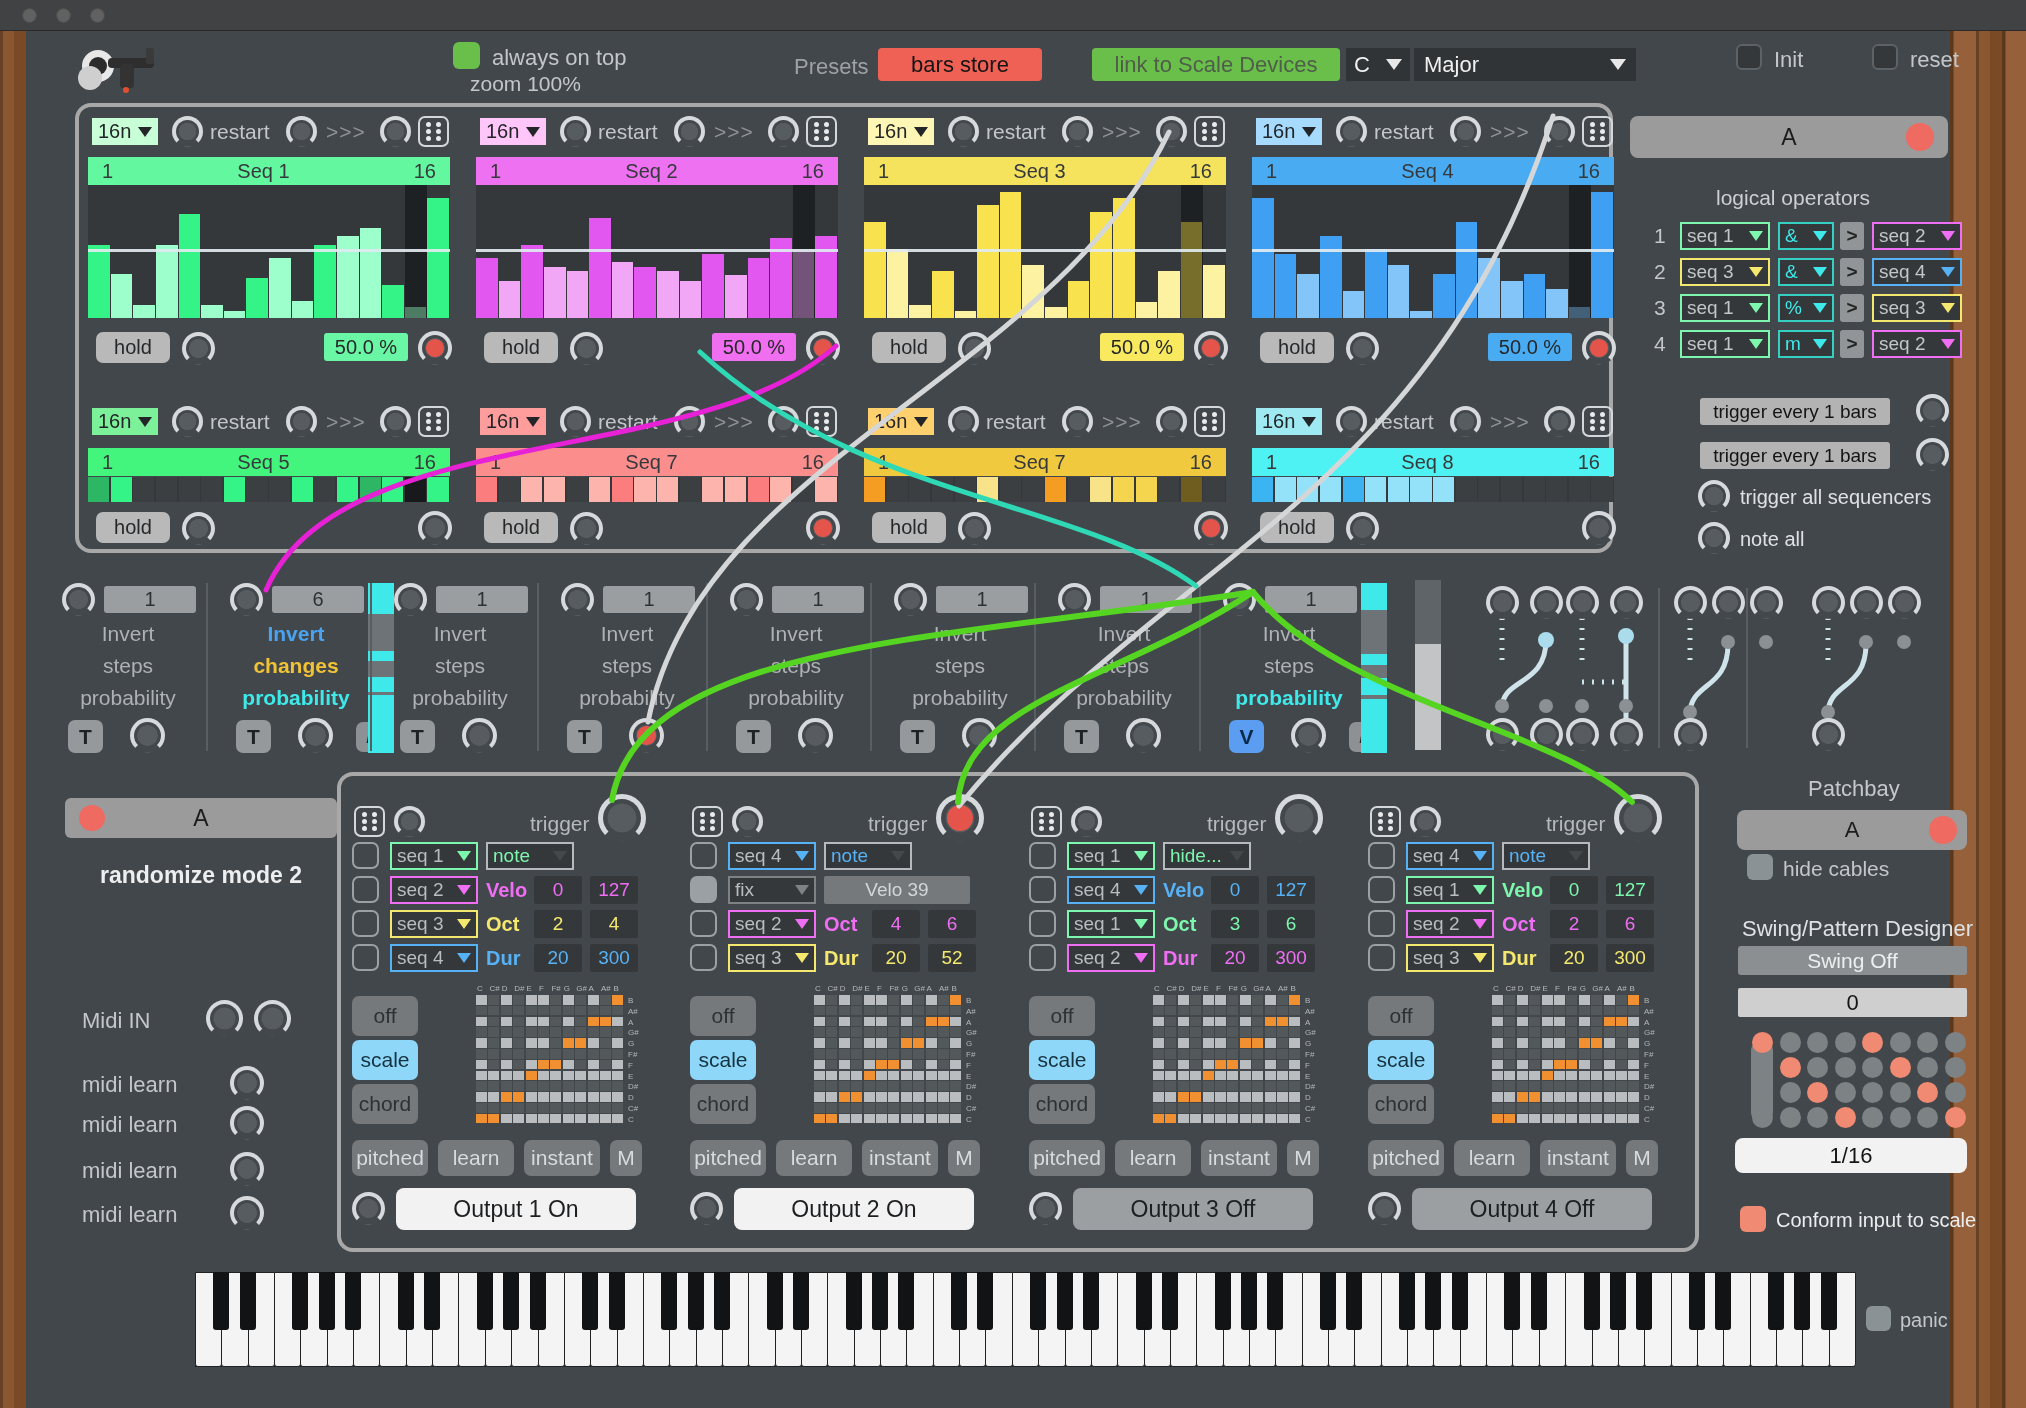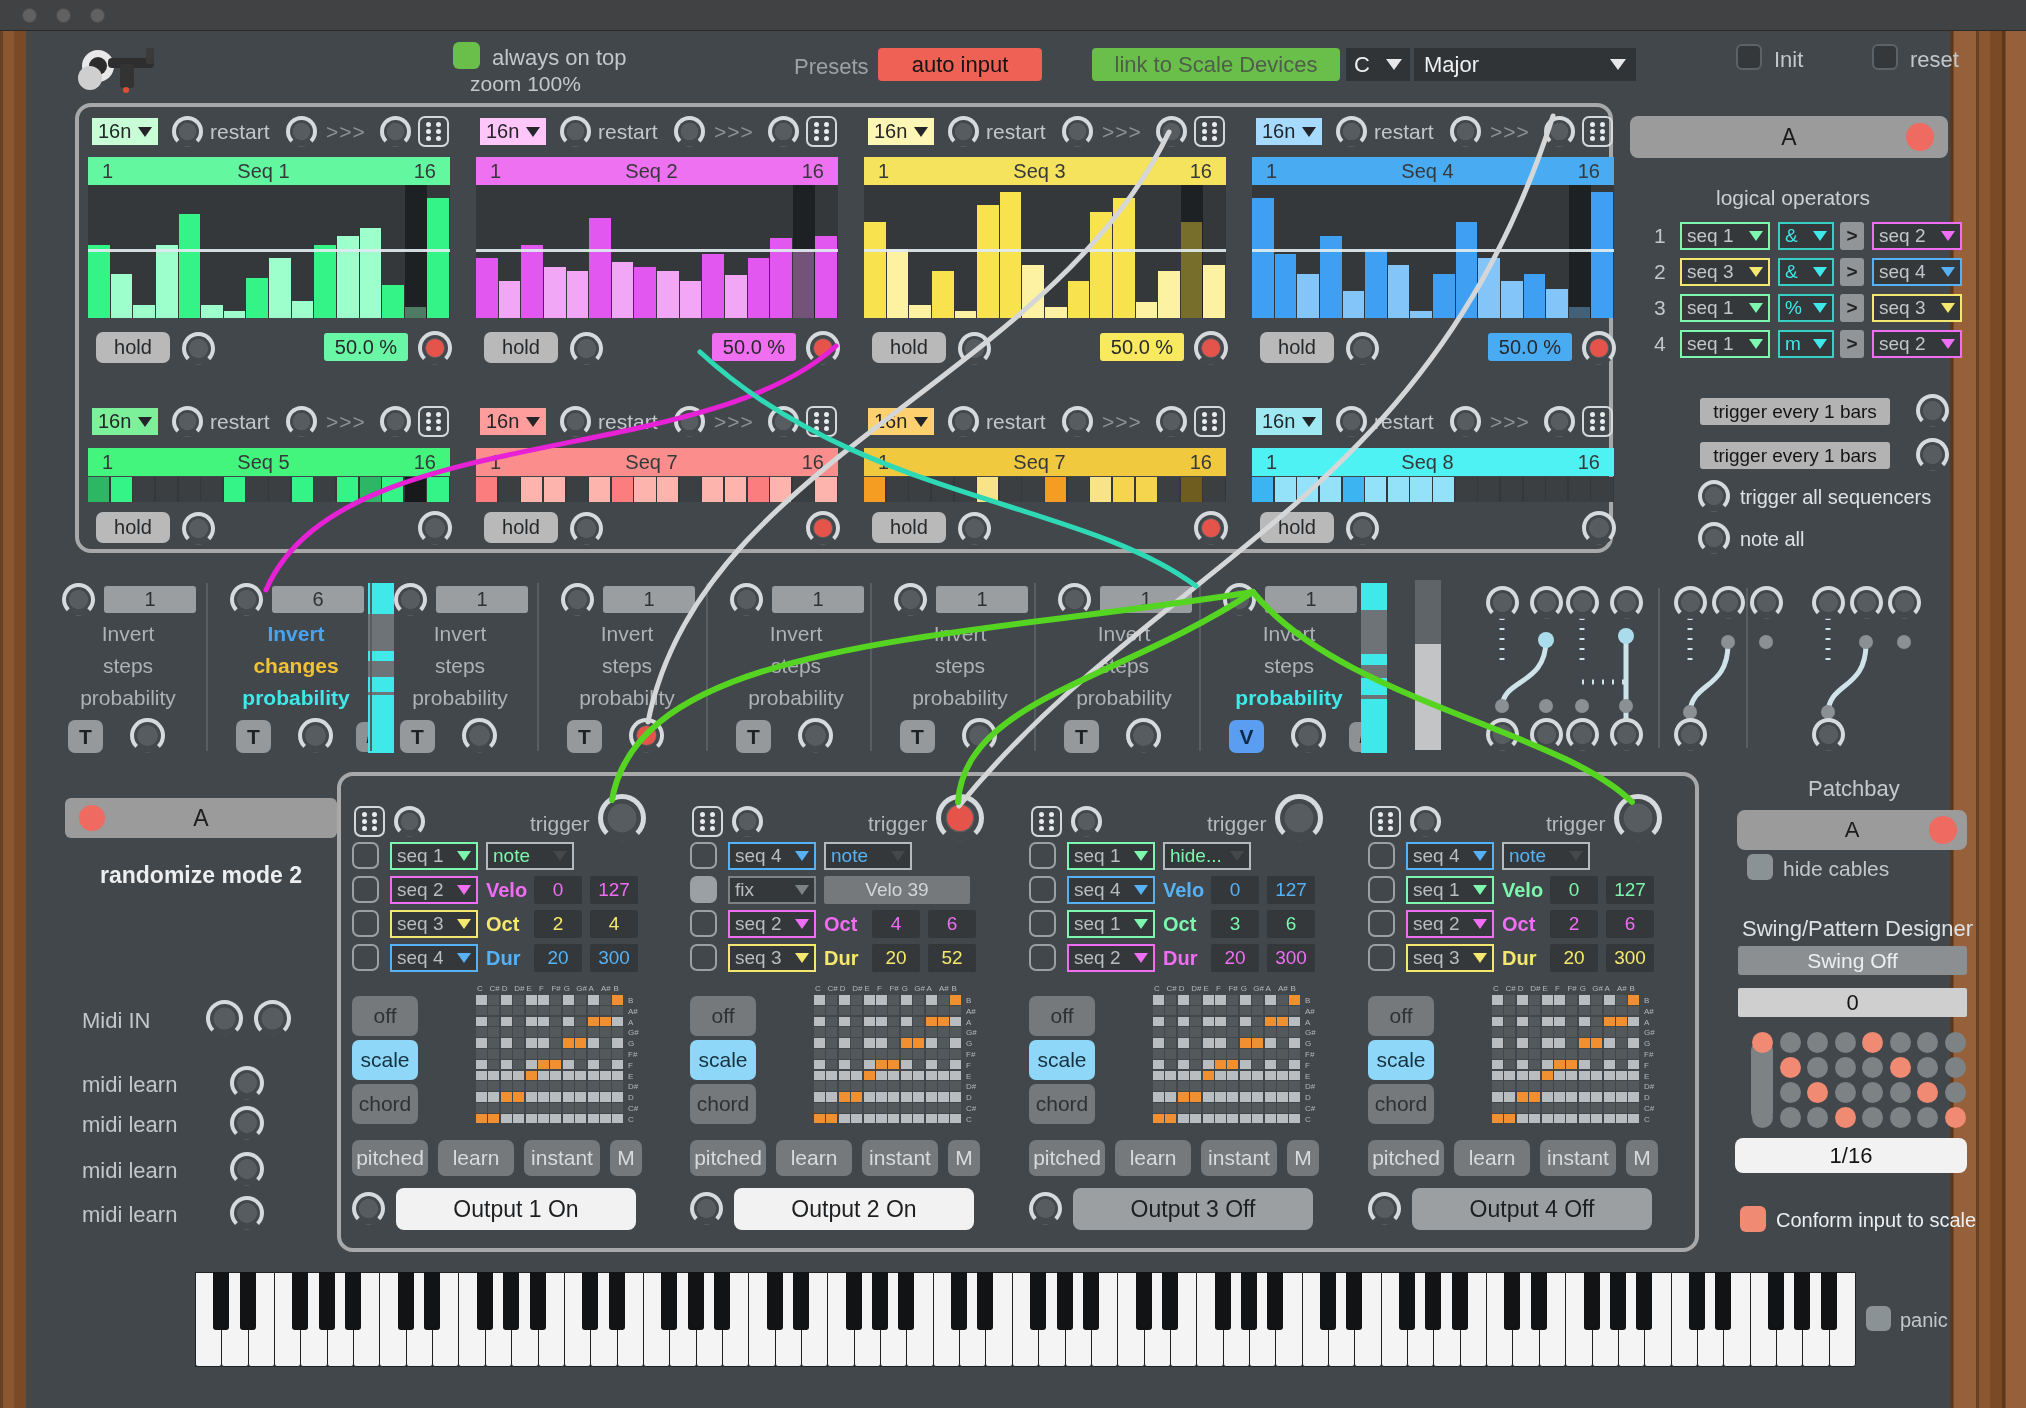--- a/index.html
+++ b/index.html
@@ -56,21 +56,21 @@
       <rect x="60" y="26" width="14" height="24" rx="3" fill="#333"></rect>
         <rect x="86" y="10" width="8" height="16" rx="2" fill="#3a3a3a"></rect>
       <circle cx="66" cy="52" r="3" fill="#e05030"></circle>
     </svg>
 
     <span class="cb" style="left:427px;top:12px;width:27px;height:27px;background:#6abf4b;"></span>
     <div class="txt" style="left:466px;top:15px;font-size:22px;">always on top</div>
     <div class="txt" style="left:444px;top:42px;font-size:21px;">zoom 100%</div>
 
     <div class="txt" style="left:768px;top:24px;color:#9ea2a5;font-size:22px;">Presets</div>
-    <div class="btn" style="left:852px;top:18px;width:164px;height:33px;background:#ef6055;border-radius:4px;font-size:22px;color:#141414;">auto input</div>
+    <div class="btn" style="left:852px;top:18px;width:164px;height:33px;background:#ef6055;border-radius:4px;font-size:22px;color:#141414;">bars store</div>
     <div class="btn" style="left:1066px;top:18px;width:248px;height:33px;background:#6abf4b;border-radius:4px;font-size:22px;color:#4e5e49;">link to Scale Devices</div>
 
     <div style="position:absolute;left:1320px;top:18px;width:64px;height:33px;background:#303437;display:flex;align-items:center;justify-content:space-between;padding:0 8px;box-sizing:border-box;">
       <span class="txt" style="position:static;color:#f0f0f0;font-size:22px;">C</span>
       <span class="ddtri" style="border-top-color:#e8e8e8;"></span>
     </div>
     <div style="position:absolute;left:1388px;top:18px;width:222px;height:33px;background:#303437;display:flex;align-items:center;justify-content:space-between;padding:0 10px;box-sizing:border-box;">
       <span class="txt" style="position:static;color:#f0f0f0;font-size:22px;">Major</span>
       <span class="ddtri" style="border-top-color:#e8e8e8;"></span>
     </div>

